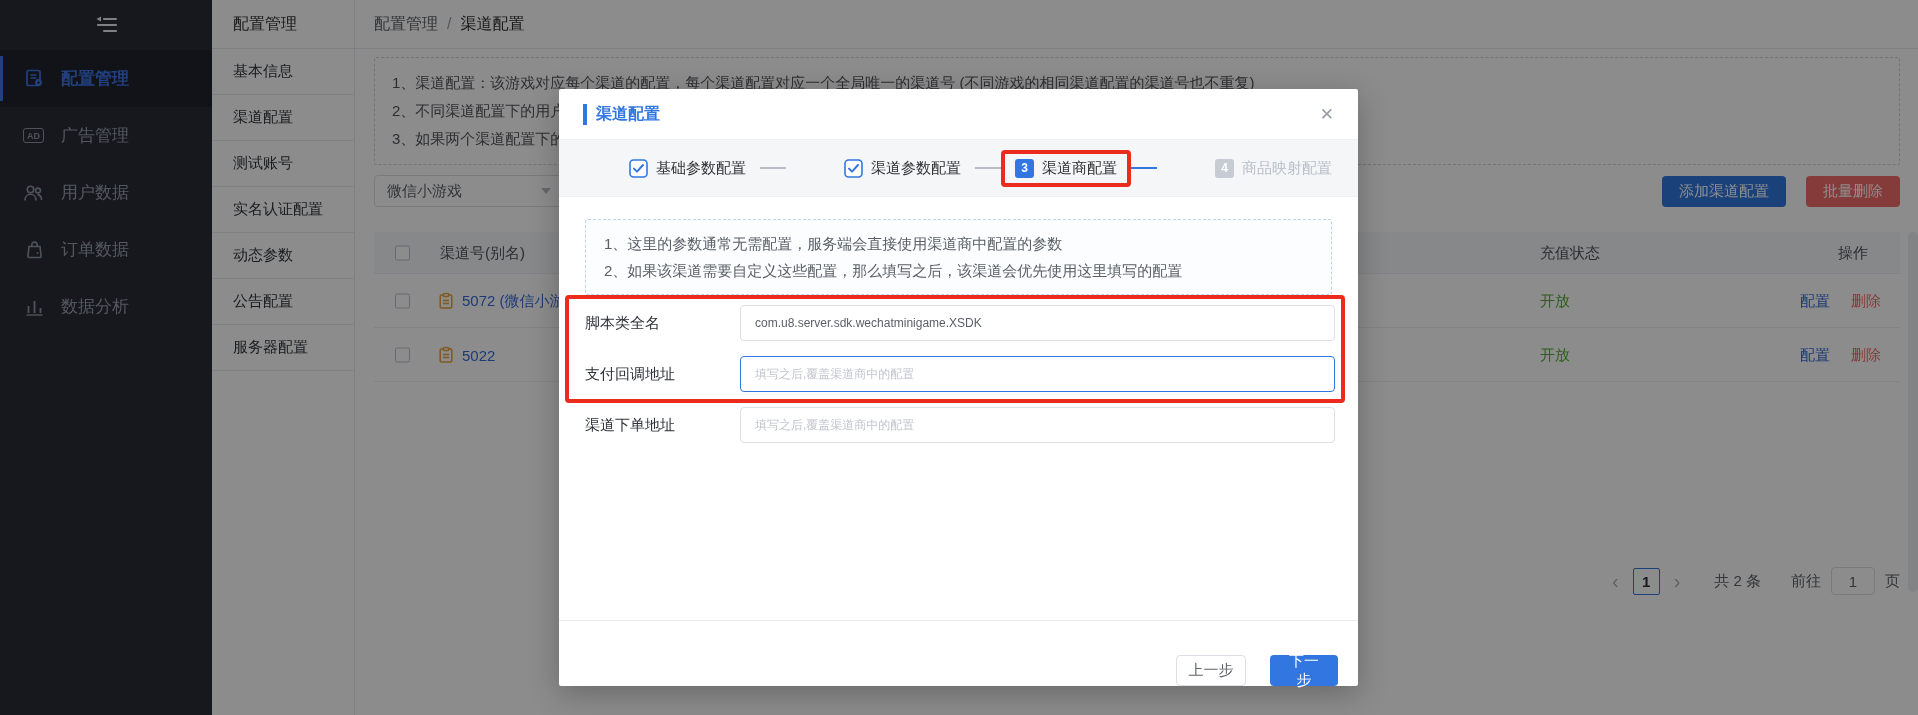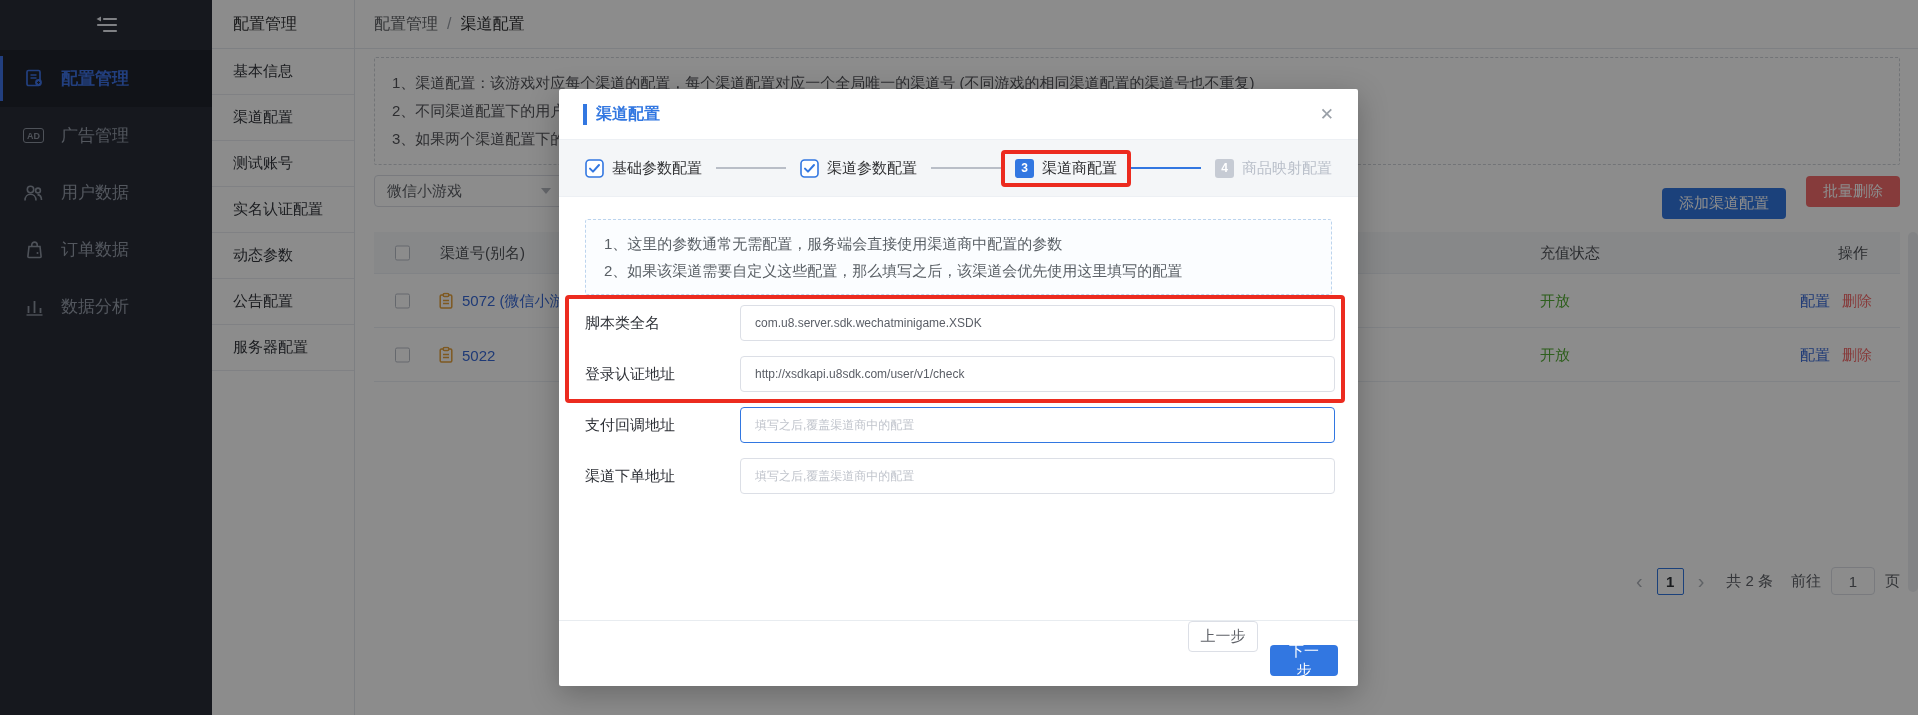--- a/index.html
+++ b/index.html
@@ -33,53 +33,53 @@
   .crumb-parent { color:#606266; } .crumb-sep { color:#9a9ea6; margin:0 9px; } .crumb-current { color:#303133; }
   .notes { position:absolute; left:19px; right:18px; top:57px; border:1px dashed #cfd3d9; border-radius:2px;
     padding:11px 17px; font-size:15px; line-height:28px; color:#54555a; }
   .toolbar { position:absolute; left:19px; right:18px; top:175px; height:32px; display:flex; align-items:center; }
   .select { width:190px; height:32px; border:1px solid #dcdfe6; border-radius:4px; display:flex; align-items:center;
     justify-content:space-between; padding:0 12px; font-size:15px; color:#5f6268; cursor:pointer; }
   .chev-down { width:0; height:0; border-left:5px solid transparent; border-right:5px solid transparent; border-top:6px solid #b7bac1; }
   .toolbar .spacer { flex:1; }
   .btn { border:none; border-radius:4px; font-size:15px; height:31px; cursor:pointer; color:#fff;
     display:inline-flex; align-items:center; justify-content:center; }
-  .btn-primary { background:var(--primary); padding:0 17px;margin-top:24px; }
+  .btn-primary { background:var(--primary); padding:0 17px; }
   .btn-danger  { background:var(--danger); padding:0 17px; margin-left:20px; }
 
   .table { position:absolute; left:19px; right:18px; top:232px; }
   .trow { position:relative; border-bottom:1px solid #ebeef5; }
   .trow.head { height:42px; background:#f6f7fa; font-size:15px; color:#515459; }
   .trow.body { height:54px; font-size:15px; }
   .cell { position:absolute; top:50%; transform:translateY(-50%); white-space:nowrap; }
   .cb { width:15px; height:15px; border:1px solid #b9bec7; border-radius:2px; background:#fff; cursor:pointer; }
   .link { color:var(--link); text-decoration:none; cursor:pointer; }
   .status-open { color:var(--success); }
-  .op-del { color:var(--danger); margin-left:12px;font-family:Liberation Mono, monospace; }
+  .op-del { color:var(--danger); margin-left:21px;font-family:Liberation Mono, monospace; }
 
   .pager { position:absolute; right:18px; top:565px; height:32px; display:flex; align-items:center; gap:10px;
     font-size:15px; color:#5f6268; }
   .pg-arrow { color:#aeb2b9; font-size:20px; padding:0 4px; cursor:pointer; line-height:1; }
   .pg-page { width:27px; height:27px; border:1px solid var(--primary); border-radius:2px; display:flex; align-items:center;
     justify-content:center; font-weight:700; color:#2f3238; cursor:pointer; }
-  .pg-total { margin:0 8px; }
+  .pg-total { margin:0 20px; }
   .pg-input { width:44px; height:28px; border:1px solid #dcdfe6; border-radius:4px; text-align:center; font-size:15px;
     color:#5f6268; outline:none; }
   .scrollstrip { position:absolute; right:0; top:232px; width:10px; height:360px; background:#edeff2; border-radius:5px; }
 
   
   .overlay { position:absolute; inset:0; background:rgba(0,0,0,0.45); z-index:40; }
   .modal { position:absolute; left:559px; top:89px; width:799px; height:597px; background:#fff; z-index:60;
     border-radius:2px; box-shadow:0 8px 30px rgba(0,0,0,.25); }
   .m-header { position:absolute; left:0; right:0; top:0; height:50px; display:flex; align-items:center; padding:0 24px; }
   .m-title { border-left:4px solid var(--primary); padding-left:9px; color:var(--primary); font-size:16px; font-weight:700; }
   .m-close { margin-left:auto; color:#9aa0a8; font-size:17px; cursor:pointer; }
   .m-steps { position:absolute; left:0; right:0; top:50px; height:58px; background:#f4f6f8;
     border-top:1px solid #edf0f4; border-bottom:1px solid #edf0f4; display:flex; align-items:center; padding:0 26px; }
-  .step { display:flex; align-items:center; gap:8px; white-space:nowrap; }
+  .step { display:flex; align-items:center; gap:8px; white-space:nowrap;margin-left:44px; }
   .step-label { font-size:15px; color:#303133; }
   .step.pending .step-label { color:#b9bfc9; }
   .numbox { width:19px; height:19px; border-radius:3px; background:var(--primary); color:#fff; font-size:12px; font-weight:700;
     display:flex; align-items:center; justify-content:center; }
   .step.pending .numbox { background:#c6cbd4; }
   .conn { flex:1; height:2px; background:#b9bec7; margin:0 14px; }
   .conn.blue { background:var(--primary); }
   .step-annotated { border:4px solid var(--annotation); border-radius:4px; padding:5px 10px; margin:-9px -14px; }
 
   .m-tips { position:absolute; left:26px; right:26px; top:130px; border:1px dashed #bcd4ee; border-radius:3px;
@@ -87,21 +87,21 @@
   .m-fields { position:absolute; left:26px; right:23px; top:216px; }
   .frow { display:flex; align-items:center; height:36px; margin-bottom:15px; }
   .flabel { width:155px; font-size:15px; color:#2f3238; }
   .finput { flex:1; height:36px; border:1px solid #dcdfe6; border-radius:4px; padding:0 14px; font-size:12px;
     color:#5a5e66; outline:none; background:#fff; }
   .finput::placeholder { color:#c0c4cc; }
   .finput.focused { border-color:var(--primary); }
   .annotation-fields { position:absolute; left:6px; top:206px; width:780px; height:108px;
     border:4px solid var(--annotation); border-radius:4px; pointer-events:none; z-index:5; }
   .m-footer { position:absolute; left:0; right:0; bottom:0; height:66px; border-top:1px solid #e8ecf0;
-    display:flex; align-items:flex-start; justify-content:flex-end; padding-right:20px; gap:12px; }
+    display:flex; align-items:flex-end; justify-content:flex-end; padding-right:20px; gap:24px; }
   .btn-plain { background:#fff; border:1px solid #dcdfe6; color:#5f6268; width:70px; height:31px; }
   .btn-next { width:68px; }
   svg { display:block; }
 </style>
 </head>
 <body>
 
 <div class="app">
 
   <aside class="sidebar">
@@ -294,24 +294,20 @@
       <div>1、这里的参数通常无需配置，服务端会直接使用渠道商中配置的参数</div>
       <div>2、如果该渠道需要自定义这些配置，那么填写之后，该渠道会优先使用这里填写的配置</div>
     </div>
 
     <div class="m-fields">
       <div class="frow">
         <span class="flabel">脚本类全名</span>
         <input class="finput" value="com.u8.server.sdk.wechatminigame.XSDK" style="">
       </div>
       <div class="frow">
-        <span class="flabel">登录认证地址</span>
-        <input class="finput" value="http://xsdkapi.u8sdk.com/user/v1/check" style="">
-      </div>
-      <div class="frow">
         <span class="flabel">支付回调地址</span>
         <input class="finput focused" placeholder="填写之后,覆盖渠道商中的配置" style="">
       </div>
       <div class="frow">
         <span class="flabel">渠道下单地址</span>
         <input class="finput" placeholder="填写之后,覆盖渠道商中的配置" style="">
       </div>
     </div>
 
     <div class="annotation-fields"></div>

